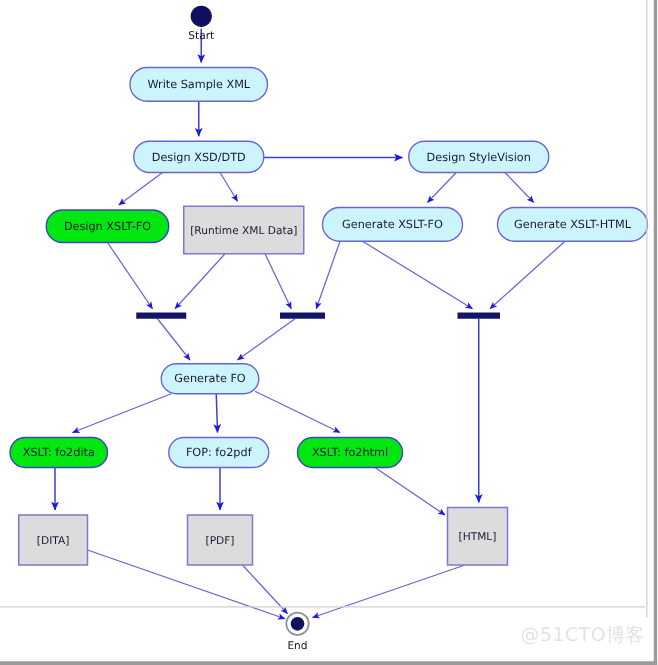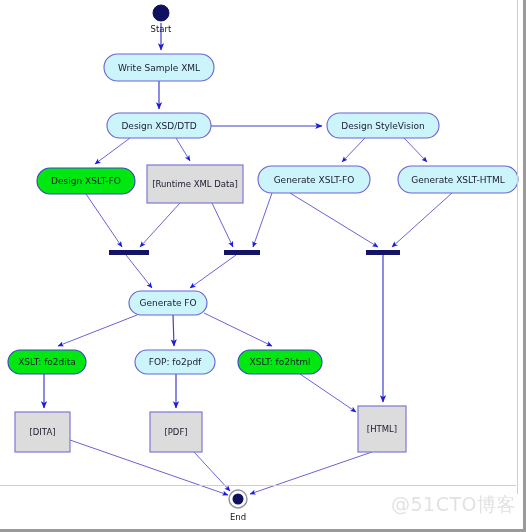--- a/index.html
+++ b/index.html
@@ -55,21 +55,21 @@
     fill: none;
   }
   .syncbar {
     fill: #141466;
   }
   .watermark {
     position: absolute;
     right: 10px;
     bottom: 14px;
     font-family: "DejaVu Sans", sans-serif;
-    font-size: 19px;
+    font-size: 15px;
     color: #e2e2e2;
     letter-spacing: 0.5px;
     user-select: none;
   }
   .frame-line {
     position: absolute;
     background: #b9b9b9;
   }
   #frame-bottom {
     left: 0; bottom: 0; width: 526px; height: 3px;

